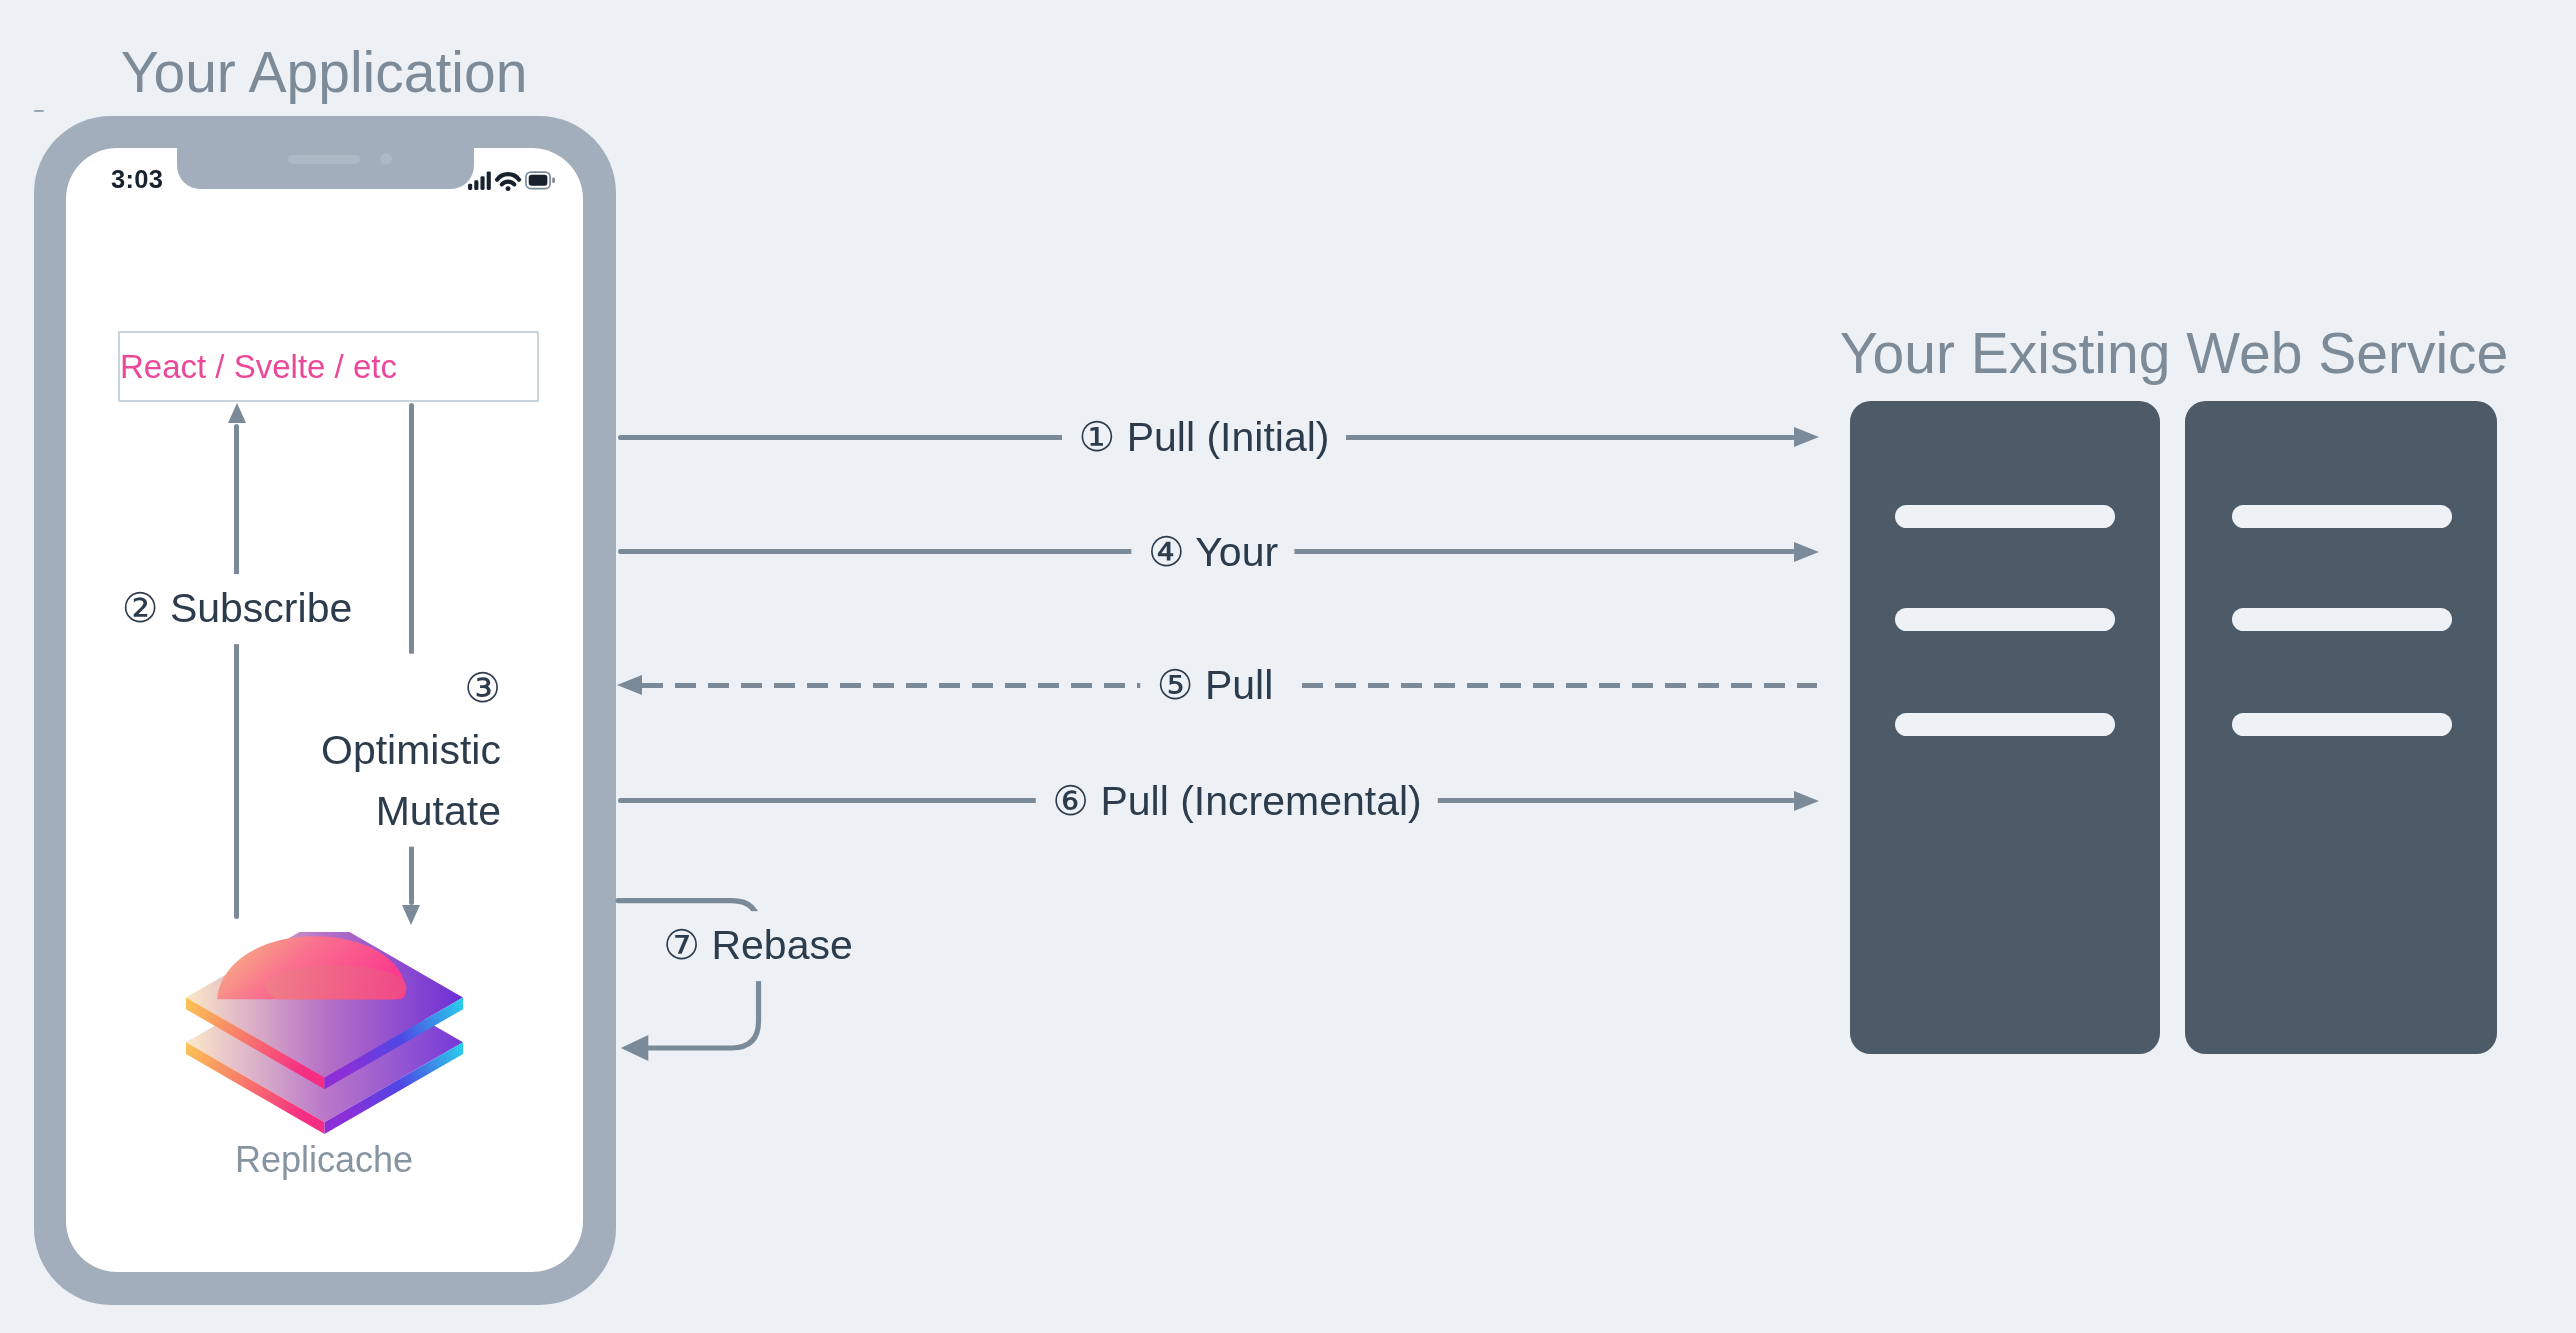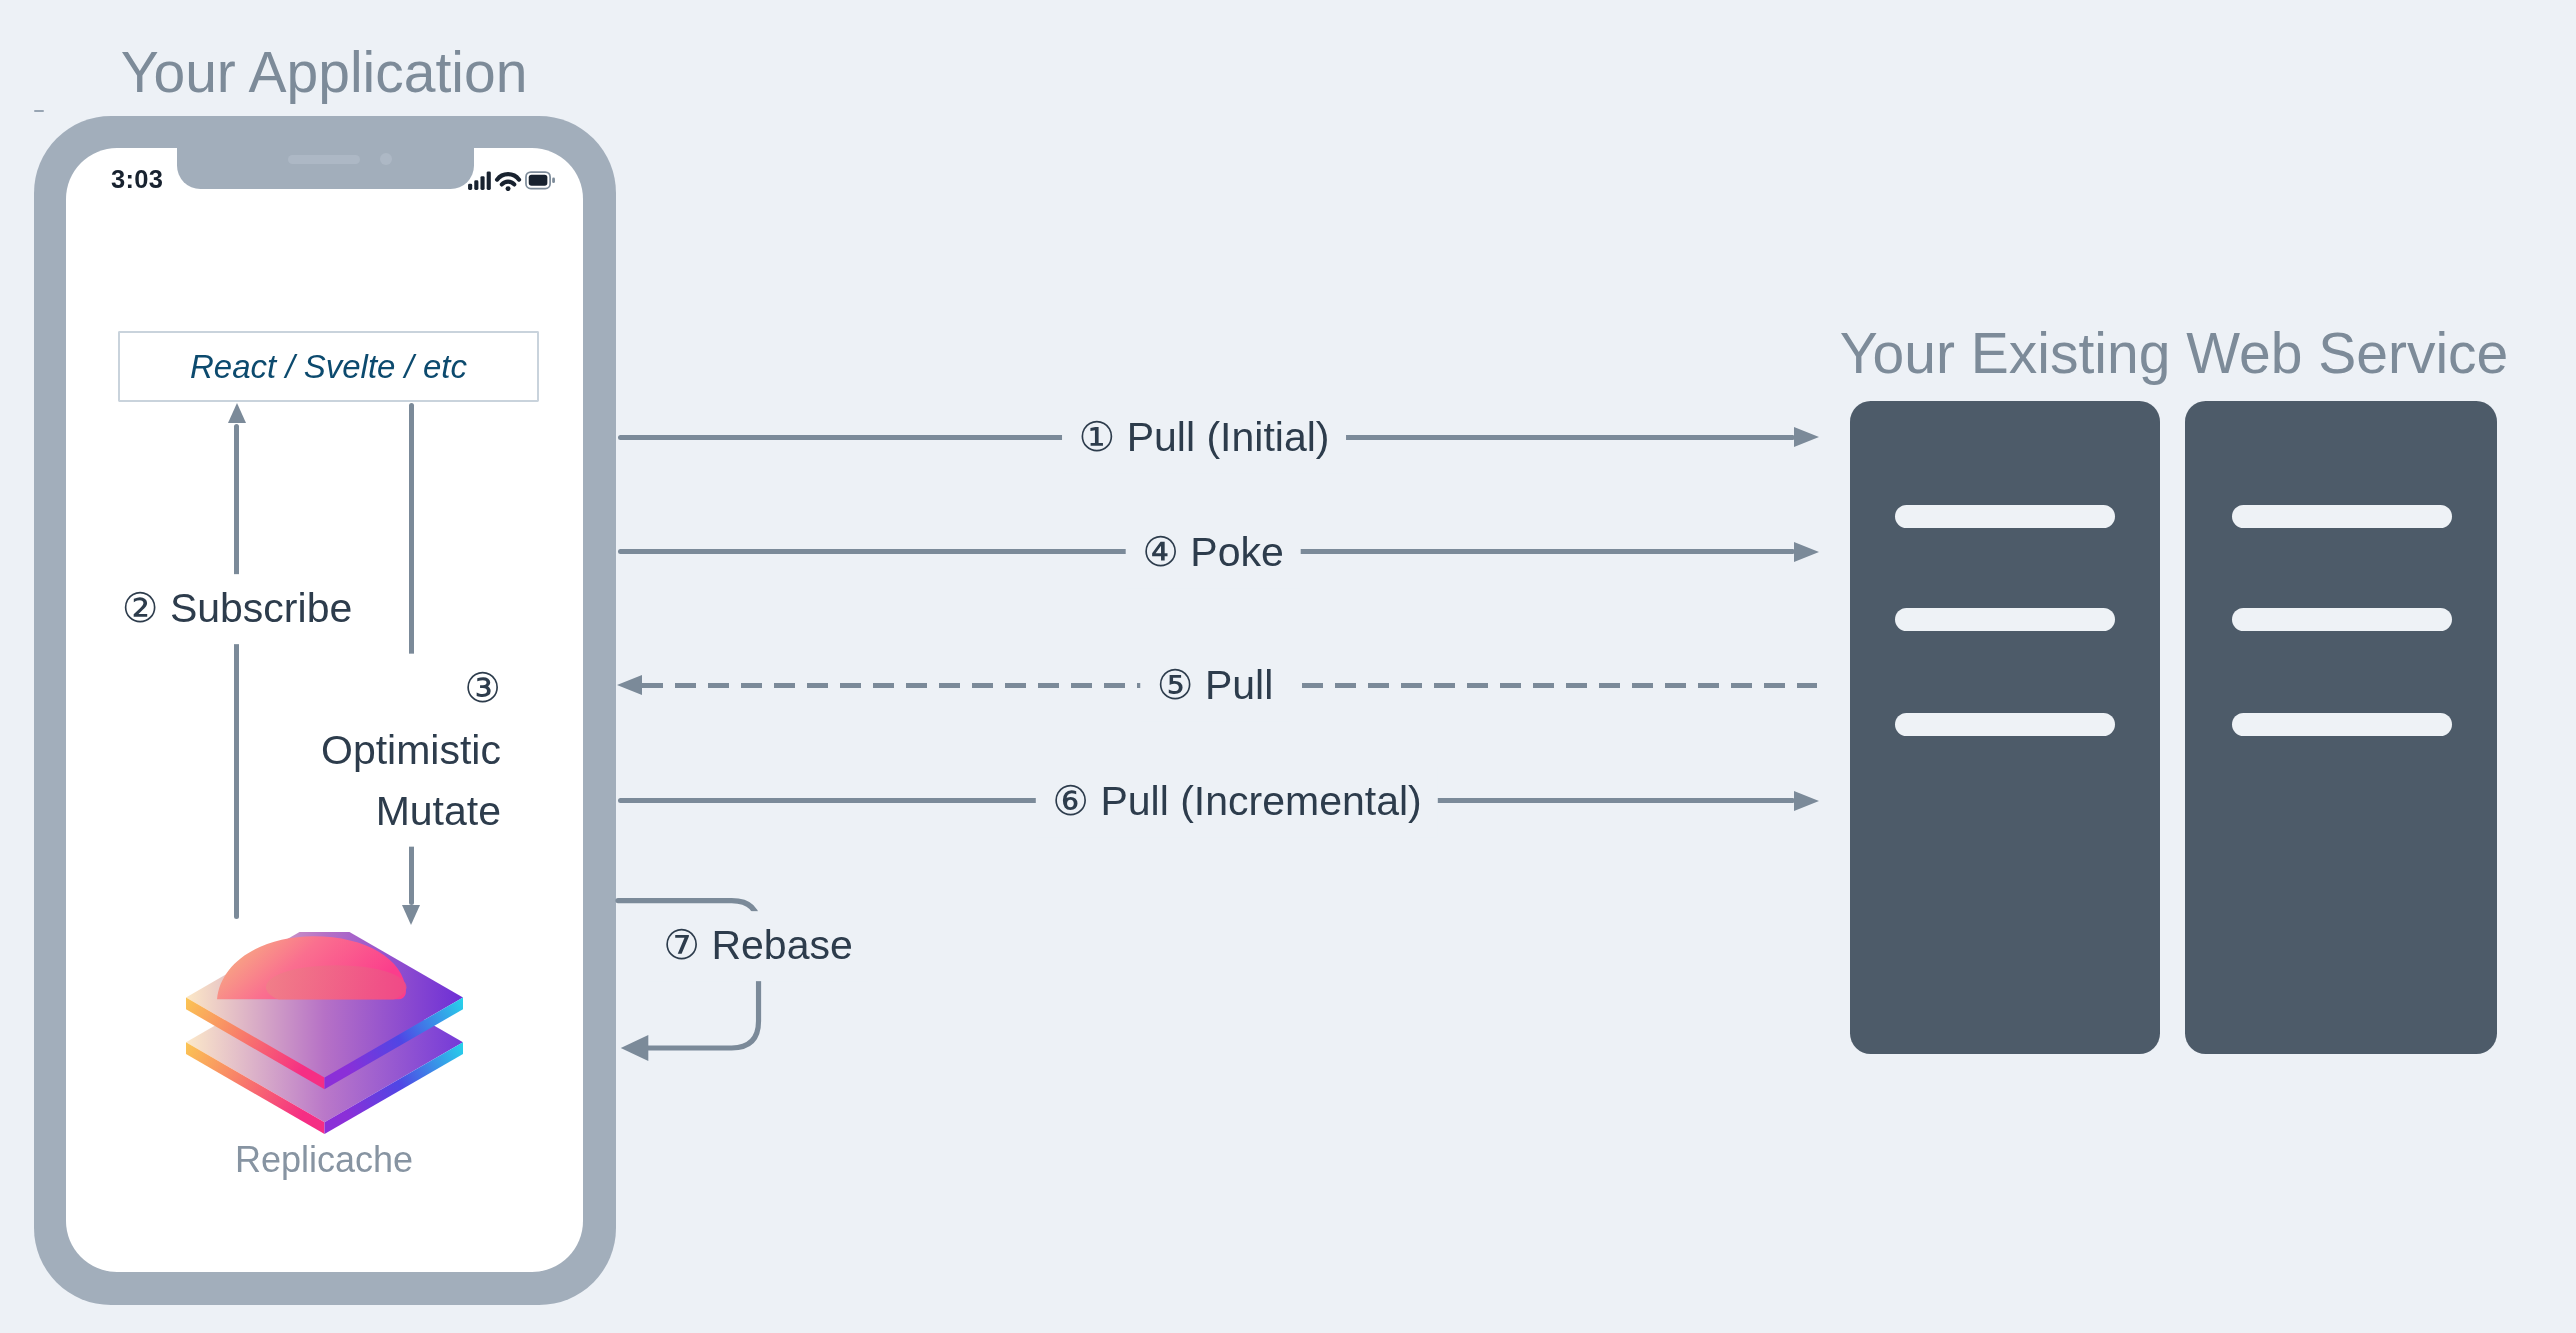--- a/index.html
+++ b/index.html
@@ -20,22 +20,22 @@
   .speaker{position:absolute;left:111px;top:6.9px;width:72px;height:9px;
            background:#adb8c5;border-radius:4.8px;}
   .camera{position:absolute;left:203px;top:4.8px;width:12.4px;height:12.4px;
           background:#adb8c5;border-radius:50%;}
   .status-time{position:absolute;left:77px;top:51px;font-size:25.5px;font-weight:700;
                color:#18222f;letter-spacing:0.3px;line-height:1;}
   .status-icons{position:absolute;left:434px;top:54px;width:87px;height:20.7px;}
 
   .ui-box{position:absolute;left:84px;top:215px;width:421px;height:71px;box-sizing:border-box;
           background:#fff;border:2.8px solid #c9d3dc;border-radius:1.4px;
-          display:flex;align-items:center;justify-content:center;
-          font-size:33px;color:#0c4a6e;white-space:nowrap;font-style:italic;}
+          display:flex;align-items:center;justify-content:flex-start;
+          font-size:33px;color:#ec4899;white-space:nowrap;}
 
   
   .vline{position:absolute;width:4.8px;background:#7b8a99;border-radius:2.8px;}
   .hline{position:absolute;height:4.8px;background:#7b8a99;border-radius:2.8px;}
   .dashline{position:absolute;height:4.8px;
             background:repeating-linear-gradient(90deg,#7b8a99 0 20.7px,transparent 20.7px 33px);}
   .head-up{position:absolute;width:0;height:0;
            border-left:9.6px solid transparent;border-right:9.6px solid transparent;
            border-bottom:20.7px solid #7b8a99;}
   .head-down{position:absolute;width:0;height:0;
@@ -169,21 +169,21 @@
     </svg>
     <div class="logo-caption">Replicache</div>
   </div>
 
   <div class="hline" style="left:618px;top:435px;width:1177px;"></div>
   <div class="head-right" style="left:1794px;top:427px;"></div>
   <div class="flow-label" style="left:1204px;top:438px;">① Pull (Initial)</div>
 
   <div class="hline" style="left:618px;top:549px;width:1177px;"></div>
   <div class="head-right" style="left:1794px;top:542px;"></div>
-  <div class="flow-label" style="left:1213px;top:553px;">④ Poke</div>
+  <div class="flow-label" style="left:1213px;top:553px;">④ Your</div>
 
   <div class="dashline" style="left:642px;top:683px;width:1175px;"></div>
   <div class="head-left" style="left:617px;top:675px;"></div>
   <div class="flow-label" style="left:1215px;top:686px;">⑤ Pull</div>
 
   <div class="hline" style="left:618px;top:798px;width:1177px;"></div>
   <div class="head-right" style="left:1794px;top:791px;"></div>
   <div class="flow-label" style="left:1237px;top:802px;">⑥ Pull (Incremental)</div>
 
   <svg class="rebase-svg" viewBox="0 0 3739 1936">

